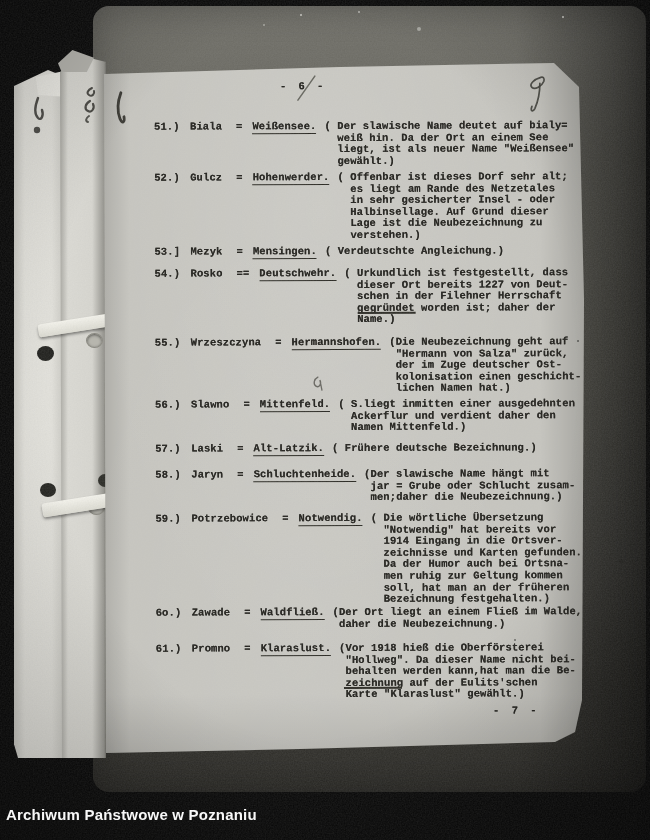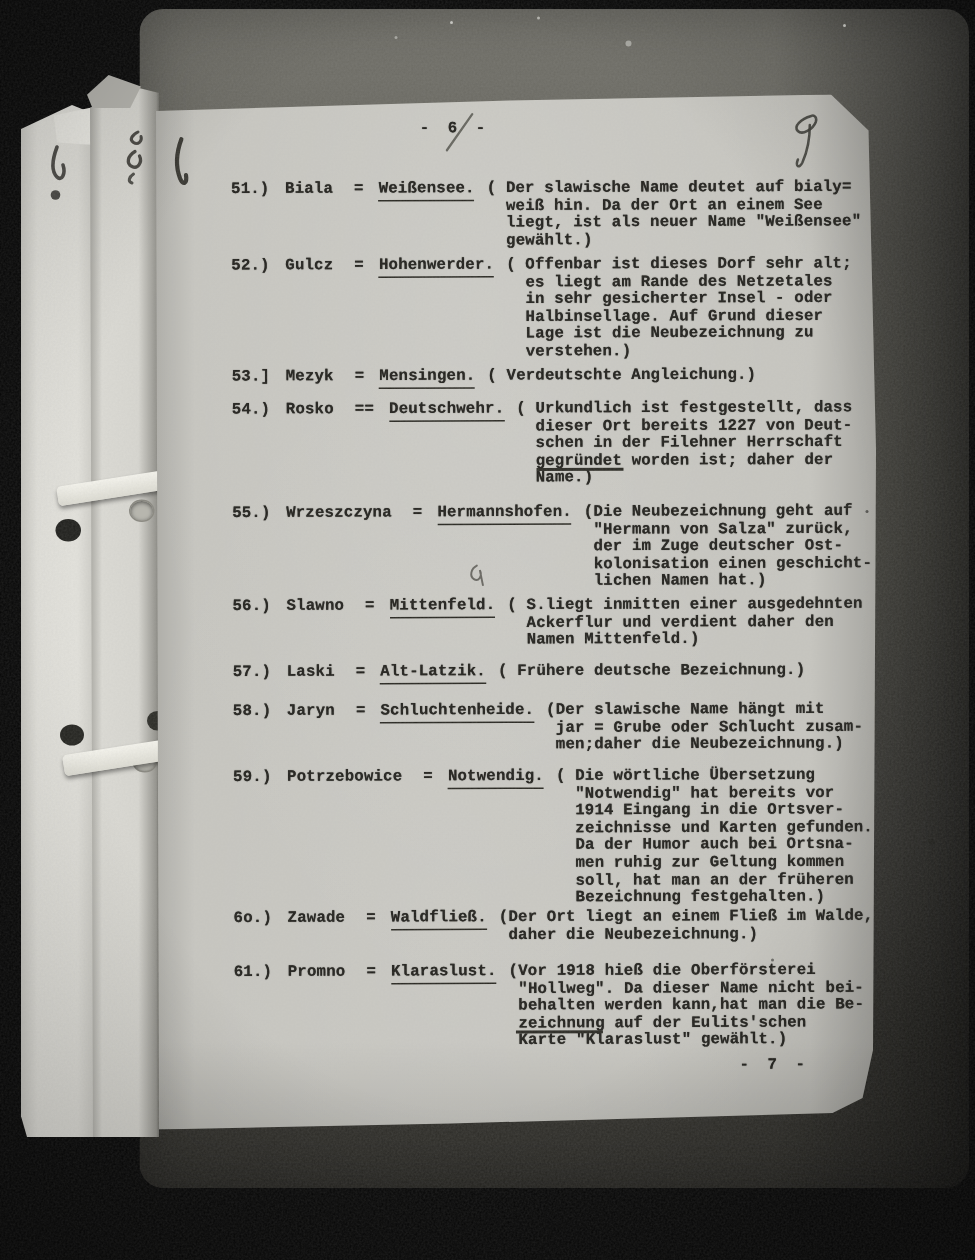--- a/index.html
+++ b/index.html
@@ -192,14 +192,15 @@
 
   <svg id="grain" width="650" height="840">
     <filter id="g">
         <feTurbulence type="fractalNoise" baseFrequency="0.75" numOctaves="2" stitchTiles="stitch"></feTurbulence>
       <feColorMatrix type="matrix" values="0 0 0 0 0.45  0 0 0 0 0.45  0 0 0 0 0.43  0 0 0 0.16 0"></feColorMatrix>
       </filter>
     <rect width="650" height="840" filter="url(#g)"></rect>
   </svg>
   <div id="vignette"></div>
 
+  <div id="watermark">Archiwum Państwowe w Poznaniu</div>
 
 </div>
 
 </body></html>

